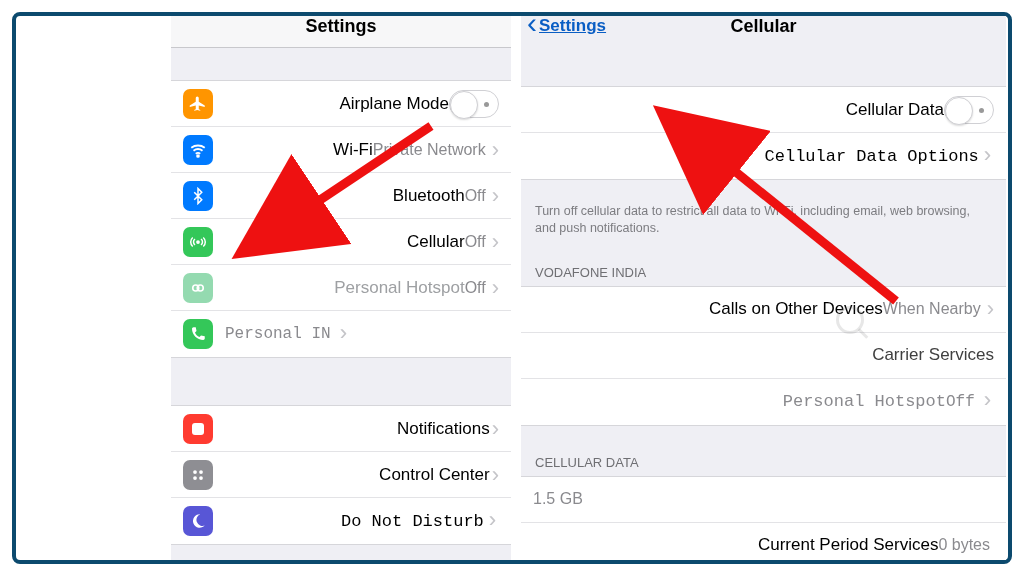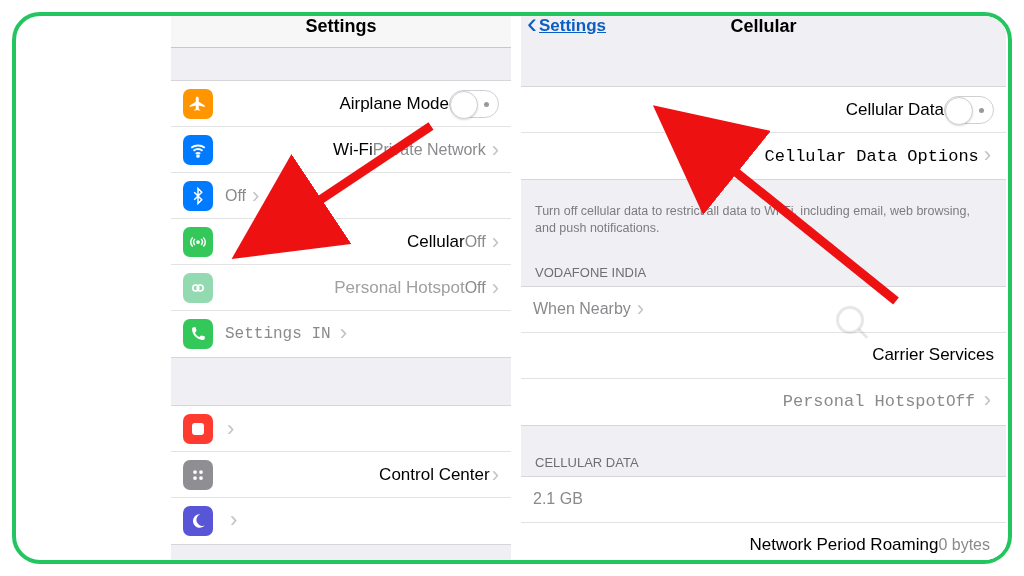--- a/index.html
+++ b/index.html
@@ -7,22 +7,22 @@
     width: 1024px;
     height: 576px;
     background: #fff;
     font-family: -apple-system, "Helvetica Neue", Arial, sans-serif;
     overflow: hidden;
   }
   .frame {
     position: absolute;
     left: 12px; top: 12px;
     width: 1000px; height: 552px;
-    border: 4px solid #22c55e;
-    border-radius: 28px;
+    border: 4px solid #0c4a6e;
+    border-radius: 8px;
     background: #fff;
     overflow: hidden;
   }
   .panel {
     position: absolute;
     top: -10px;
     height: 580px;
     background: #efeff4;
   }
   .panel-left { left: 155px; width: 340px; }
@@ -207,20 +207,21 @@
         <span class="label">Wi-Fi</span>
         <span class="value">Private Network</span>
         <span class="chev">›</span>
       </div>
       <div class="row">
         <div class="icon i-bt">
           <svg class="svg" viewBox="0 0 24 24" fill="none" stroke="#fff" stroke-width="2">
               <path d="M7 7l10 10-5 5V2l5 5L7 17"></path>
             </svg>
         </div>
+        <span class="label">Bluetooth</span>
         <span class="value">Off</span>
         <span class="chev">›</span>
       </div>
       <div class="row">
         <div class="icon i-cell">
           <svg class="svg" viewBox="0 0 24 24" fill="none" stroke="#fff" stroke-width="2">
               <path d="M5 6a8 8 0 0 0 0 12M8 8a5 5 0 0 0 0 8M16 8a5 5 0 0 1 0 8M19 6a8 8 0 0 1 0 12"></path>
               <circle cx="12" cy="12" r="1.5" fill="#fff"></circle>
             </svg>
         </div>
@@ -238,54 +239,56 @@
         <span class="label">Personal Hotspot</span>
         <span class="value">Off</span>
         <span class="chev">›</span>
       </div>
       <div class="row">
         <div class="icon i-carrier">
           <svg class="svg" viewBox="0 0 24 24" fill="#fff">
               <path d="M6 3c-1 0-2 1-2 2 0 8 7 15 15 15 1 0 2-1 2-2v-3l-5-1-2 2c-3-1-5-3-6-6l2-2-1-5H6z"></path>
             </svg>
         </div>
-        <span class="value">Settings IN</span>
+        <span class="value">Personal IN</span>
         <span class="chev">›</span>
       </div>
     </div>
 
     <div class="spacer"></div>
 
     <div class="group">
       <div class="row">
         <div class="icon i-notif">
           <svg class="svg" viewBox="0 0 24 24" fill="#fff">
               <rect x="4" y="4" width="16" height="16" rx="4"></rect>
             </svg>
         </div>
+        <span class="label">Notifications</span>
         <span class="chev">›</span>
       </div>
       <div class="row">
         <div class="icon i-control">
           <svg class="svg" viewBox="0 0 24 24" fill="#fff">
               <circle cx="8" cy="8" r="2.5"></circle>
               <circle cx="16" cy="8" r="2.5"></circle>
               <circle cx="8" cy="16" r="2.5"></circle>
               <circle cx="16" cy="16" r="2.5"></circle>
             </svg>
         </div>
         <span class="label">Control Center</span>
         <span class="chev">›</span>
       </div>
       <div class="row">
         <div class="icon i-dnd">
           <svg class="svg" viewBox="0 0 24 24" fill="#fff">
               <path d="M15 3a9 9 0 1 0 6 15 7 7 0 0 1-6-15z"></path>
             </svg>
         </div>
+        <span class="label">Do Not Disturb</span>
         <span class="chev">›</span>
       </div>
     </div>
 
     <div class="spacer"></div>
 
     <div class="group">
       <div class="row">
         
         
@@ -327,40 +330,41 @@
         <span class="label">Cellular Data Options</span>
         <span class="chev">›</span>
       </div>
     </div>
 
     <div class="note">Turn off cellular data to restrict all data to Wi-Fi, including email, web browsing, and push notifications.</div>
 
     <div class="section-hdr">VODAFONE INDIA</div>
     <div class="group">
       <div class="row">
+        <span class="label">Calls on Other Devices</span>
         <span class="value">When Nearby</span>
         <span class="chev">›</span>
       </div>
       <div class="row">
-        <span class="label" style="color:#000000;">Carrier Services</span>
+        <span class="label" style="color:#404040;">Carrier Services</span>
       </div>
       <div class="row">
         <span class="label" style="color:#8a8a8e;">Personal Hotspot</span>
         <span class="value">Off</span>
         <span class="chev">›</span>
       </div>
     </div>
 
     <div class="section-hdr">CELLULAR DATA</div>
     <div class="group">
       <div class="row">
-        <span class="value">2.1 GB</span>
-      </div>
-      <div class="row">
-        <span class="label">Network Period Roaming</span>
+        <span class="value">1.5 GB</span>
+      </div>
+      <div class="row">
+        <span class="label">Current Period Services</span>
         <span class="value">0 bytes</span>
       </div>
       <div class="row">
         <div class="icon i-app"></div>
         <span class="label">8 Ball Pool</span>
         <div class="toggle" style="opacity:.5"></div>
       </div>
     </div>
 
     <div class="watermark">

